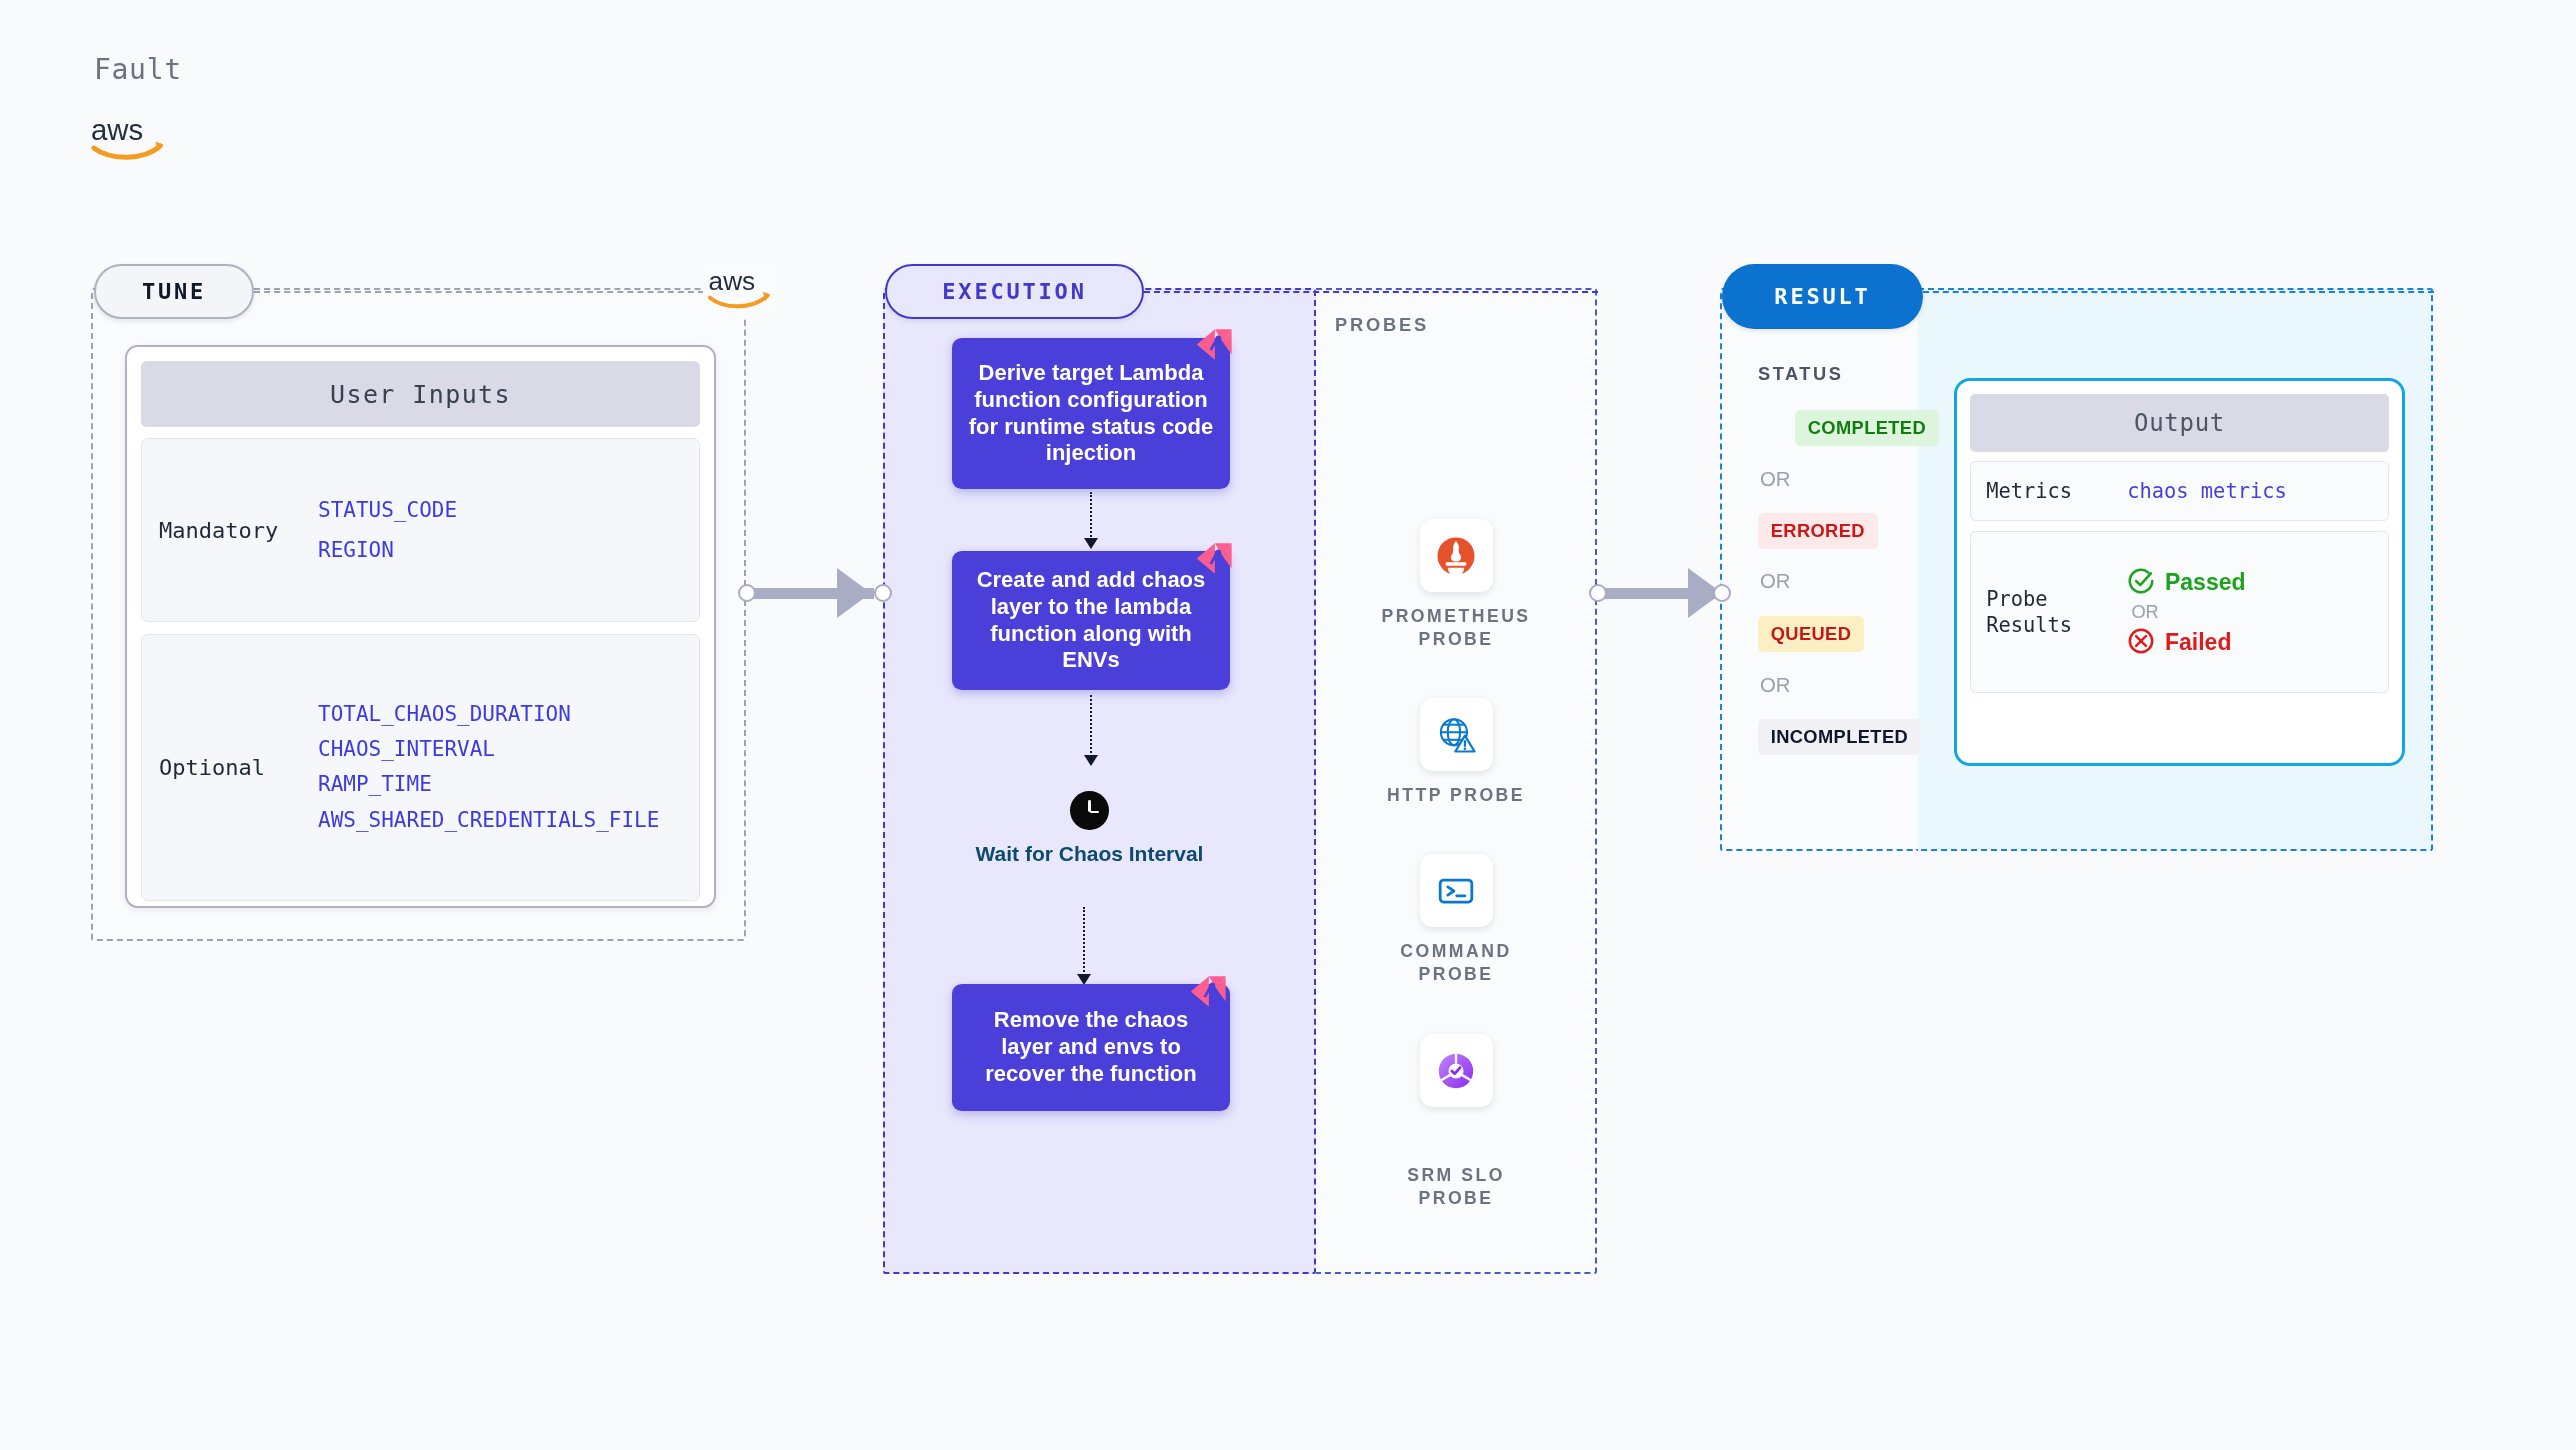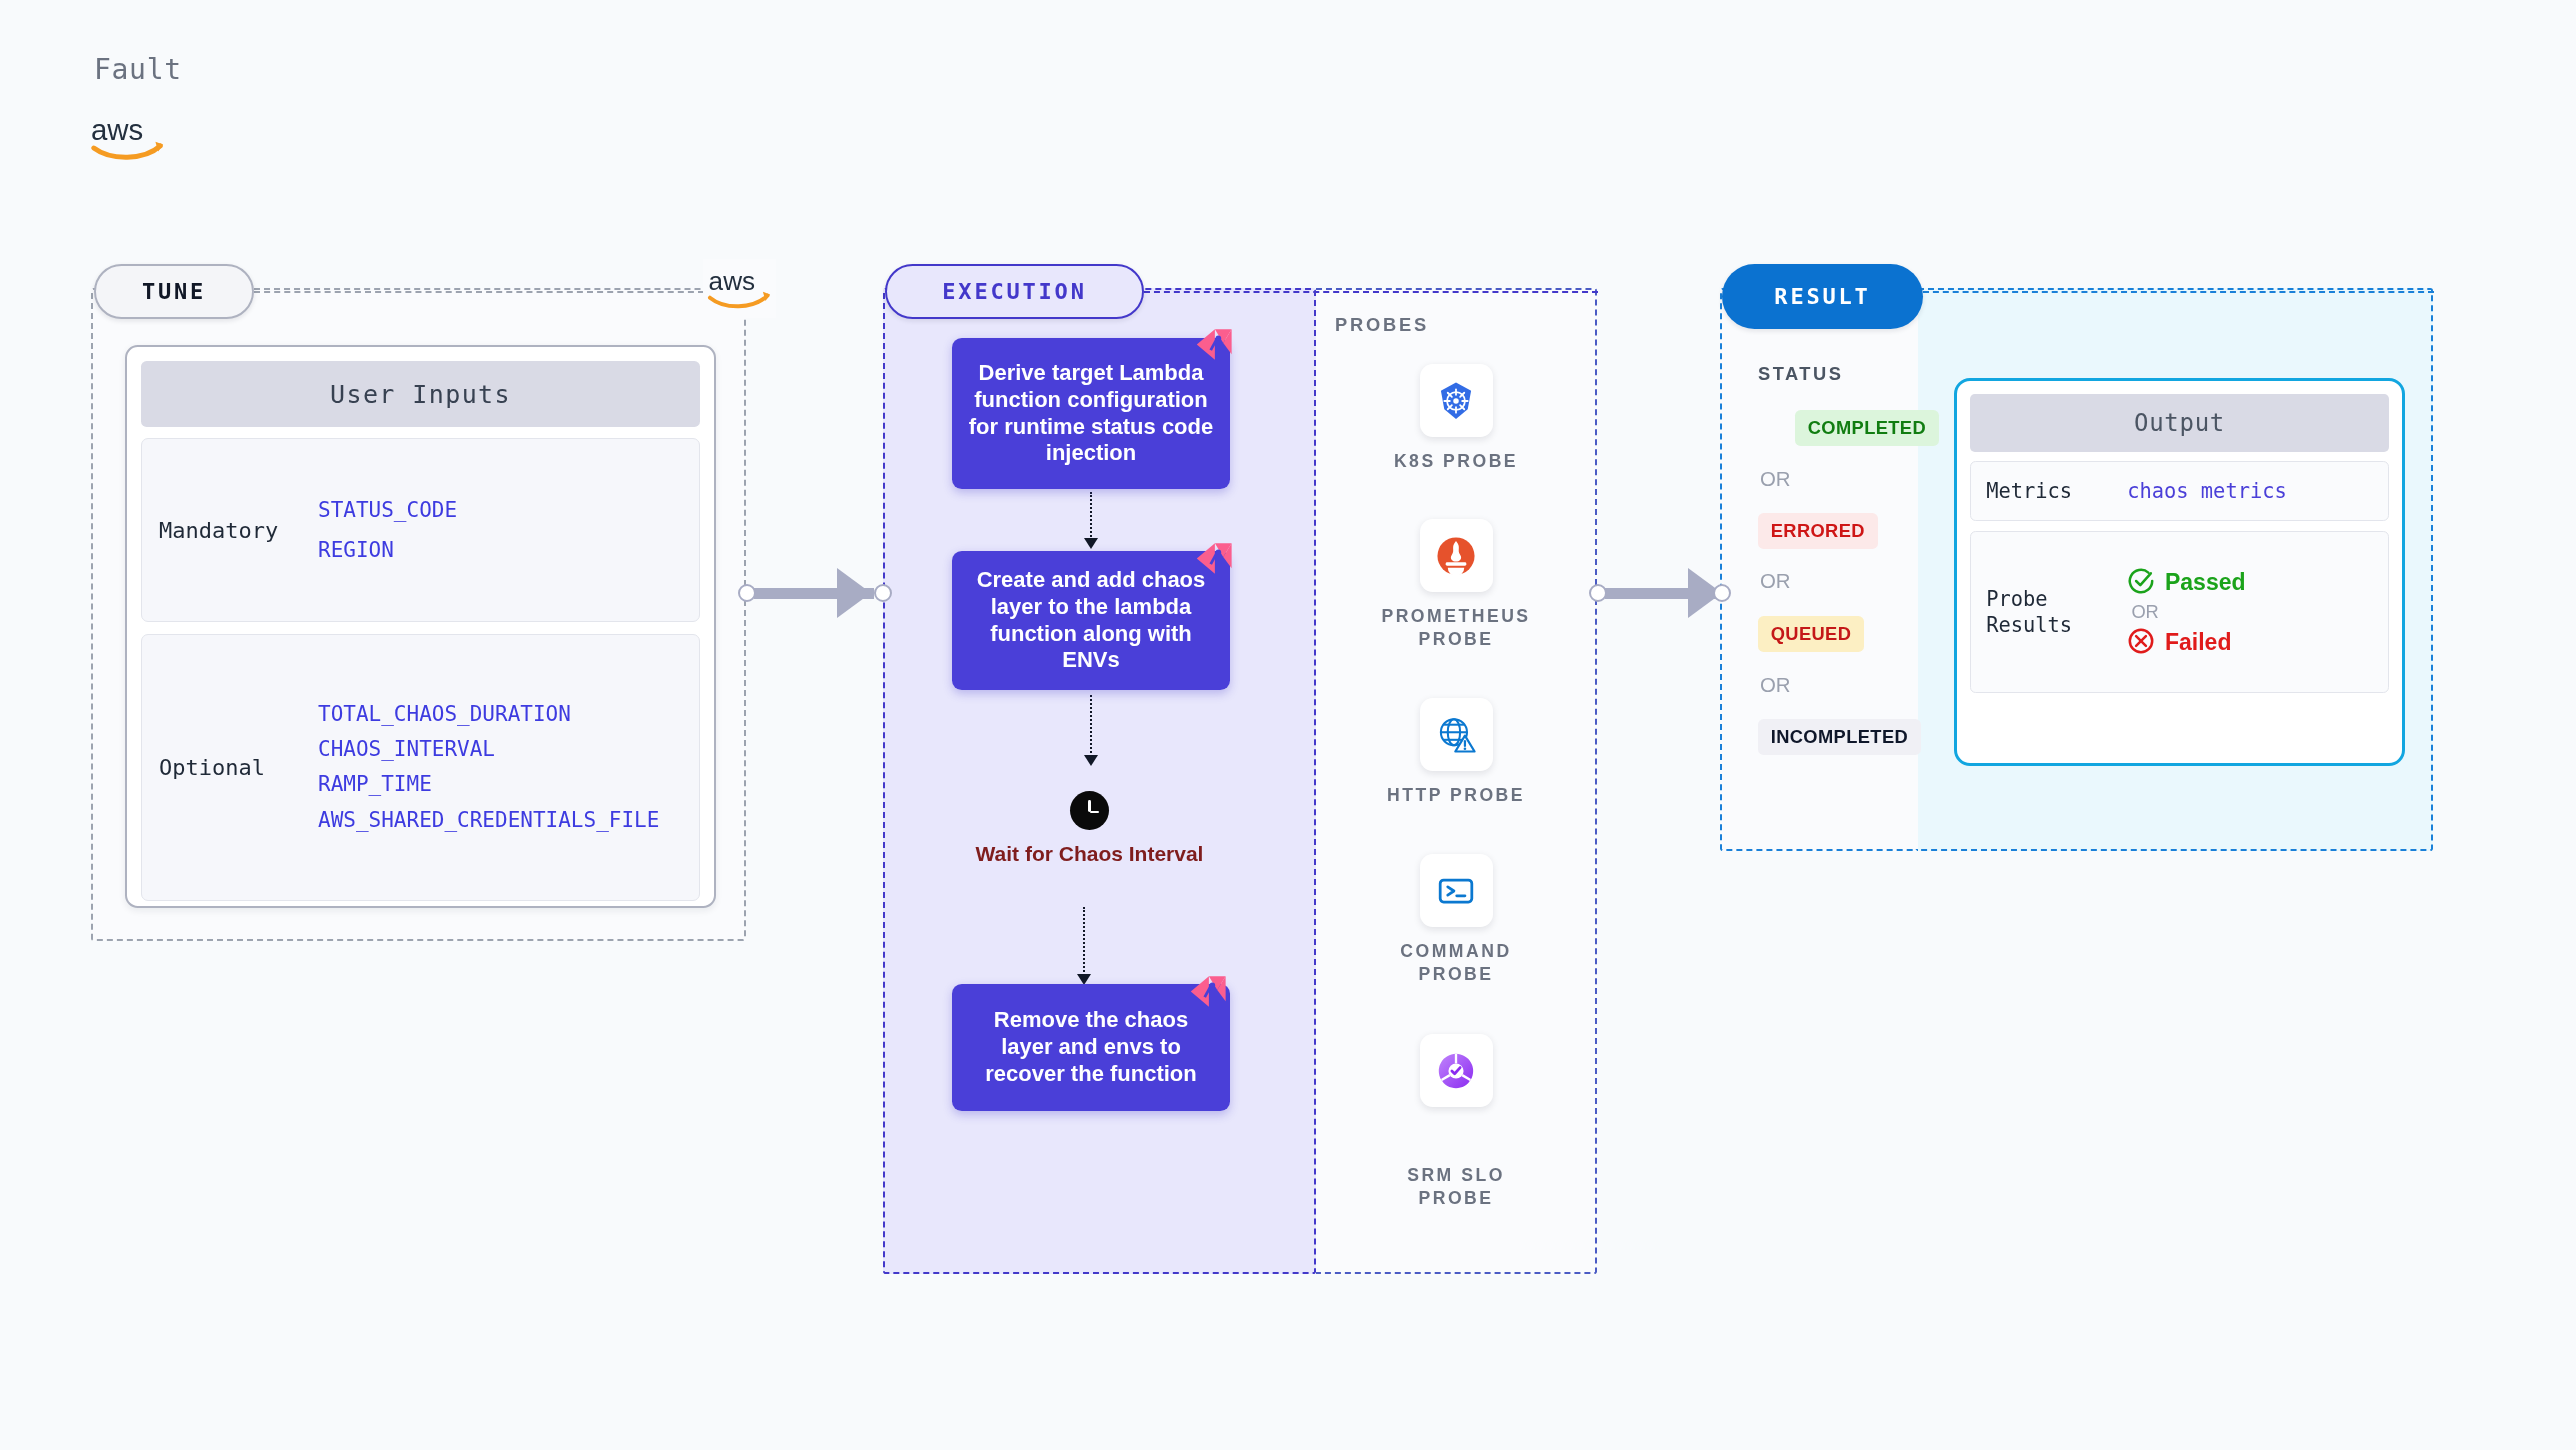--- a/index.html
+++ b/index.html
@@ -169,21 +169,21 @@
     content: ""; position: absolute; left: 18.3px; top: 9.1px;
     width: 2.8px; height: 12px; background: #fff; border-radius: 1.4px;
   }
   .clock-node::after {
     content: ""; position: absolute; left: 19.7px; top: 19.7px;
     width: 9.1px; height: 2.8px; background: #fff; border-radius: 1.4px;
   }
   .clock-label {
     position: absolute; left: 970px; top: 841px; width: 239px;
     text-align: center; font-size: 21px; font-weight: 700;
-    color: #7f1d1d; line-height: 1.22; z-index: 14;
+    color: #0c4a6e; line-height: 1.22; z-index: 14;
   }
 
   
   .probes-title {
     position: absolute; left: 1335px; top: 314px;
     font-size: 18.3px; font-weight: 700; color: #6B7280; letter-spacing: 2.8px;
   }
   .probe-item {
     position: absolute; width: 172px;
     display: flex; flex-direction: column; align-items: center;
@@ -388,40 +388,20 @@
       <path d="M4 26 L30 4 L30 48 Z" fill="#FB5E8E"></path>
       <path d="M30 4 L54 4 L42 24 Z" fill="#FB5E8E"></path>
       <path d="M42 24 L54 4 L54 40 Z" fill="#FB5E8E"></path>
       <path d="M24 34 L34 16" stroke="#4A3FD8" stroke-width="4" fill="none"></path>
       <circle cx="35" cy="17" r="4" fill="#4A3FD8"></circle>
     </svg>
   </div>
 
   <div class="probes-title">PROBES</div>
 
-  <div class="probe-item pr1">
-    <div class="probe-tile">
-      <svg viewBox="0 0 64 64" width="44" height="44" aria-hidden="true">
-        <polygon points="32,5 54,17 49,44 32,58 15,44 10,17" fill="#326CE5"></polygon>
-        <circle cx="32" cy="32" r="13" fill="none" stroke="#fff" stroke-width="2.6"></circle>
-        <circle cx="32" cy="32" r="4" fill="#fff"></circle>
-        <g stroke="#fff" stroke-width="2.6" stroke-linecap="round">
-          <line x1="32" y1="15" x2="32" y2="23"></line>
-          <line x1="32" y1="41" x2="32" y2="49"></line>
-          <line x1="15" y1="32" x2="23" y2="32"></line>
-          <line x1="41" y1="32" x2="49" y2="32"></line>
-          <line x1="20" y1="20" x2="26" y2="26"></line>
-          <line x1="38" y1="38" x2="44" y2="44"></line>
-          <line x1="44" y1="20" x2="38" y2="26"></line>
-          <line x1="26" y1="38" x2="20" y2="44"></line>
-        </g>
-      </svg>
-    </div>
-    <div class="probe-label">K8S PROBE</div>
-  </div>
 
   <div class="probe-item pr2">
     <div class="probe-tile">
       <svg viewBox="0 0 64 64" width="44" height="44" aria-hidden="true">
         <circle cx="32" cy="32" r="27" fill="#E6522C"></circle>
         <path d="M32 10 C 24 19, 31 23, 26 30 C 22 36, 27 40, 32 40 C 37 40, 42 36, 38 30 C 33 23, 40 19, 32 10 Z" fill="#fff"></path>
         <rect x="17" y="41" width="30" height="5" rx="2" fill="#fff"></rect>
         <path d="M20 49 h24 a12 12 0 0 1 -24 0 Z" fill="#fff"></path>
       </svg>
     </div>

